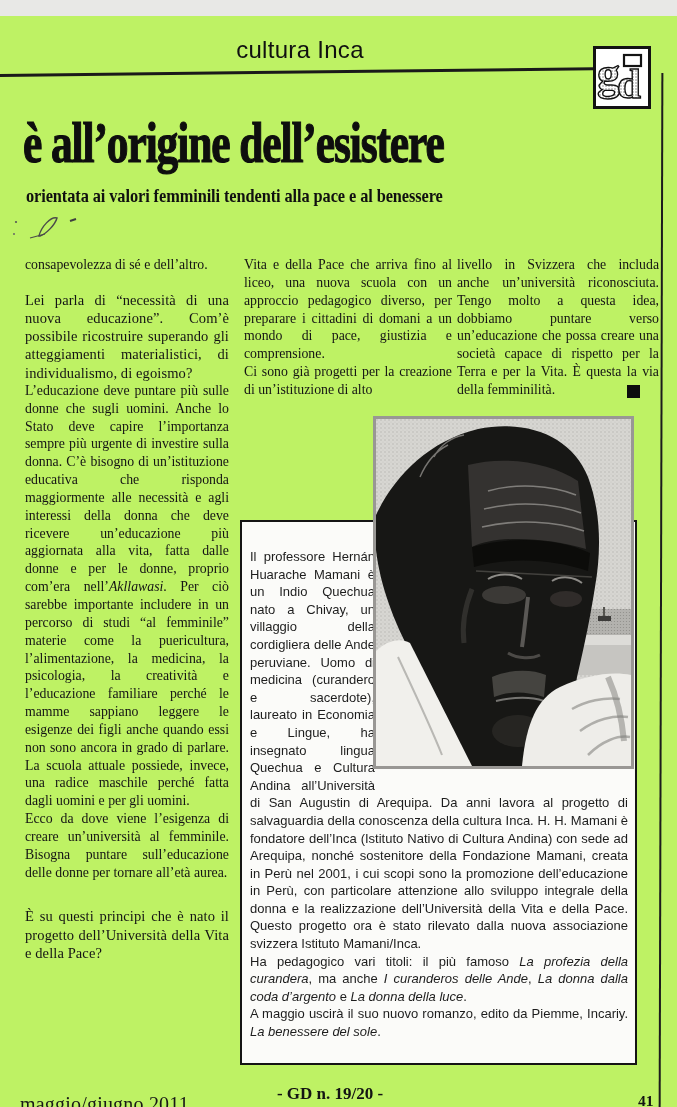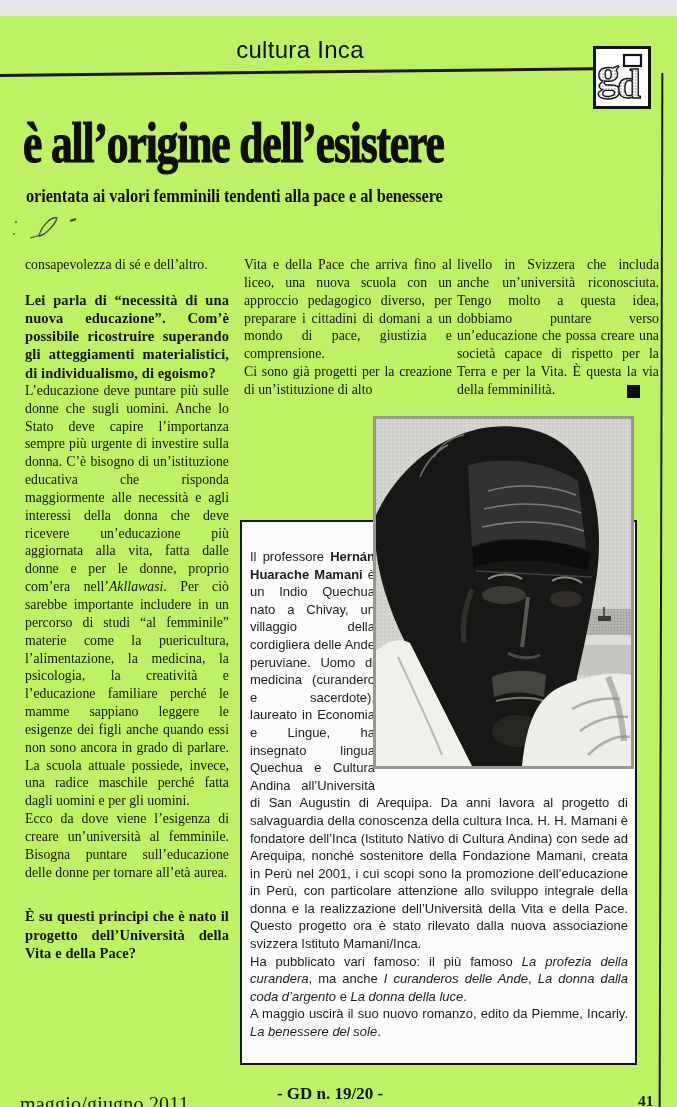--- a/index.html
+++ b/index.html
@@ -39,25 +39,25 @@
     font-weight:bold; font-size:19px; letter-spacing:-0.1px; color:#101010;
     transform:scaleX(0.86); transform-origin:left top;
   }
   .scribble{ position:absolute; left:10px; top:197px; }
   
   .col{ position:absolute; top:240px; text-align:justify; color:#141414; }
   .col p{ font-size:13.8px; line-height:17.85px; }
   .col1{ left:25px;  width:204px; }
   .col2{ left:244px; width:208px; }
   .col3{ left:457px; width:202px; }
-  .q{ font-weight:bold; font-size:14.5px !important; line-height:18.2px !important;
+  .q{ font-weight:normal; font-size:14.5px !important; line-height:18.2px !important;
       margin-top:17px; letter-spacing:0.1px; }
   .q2{ margin-top:26px; }
   .i{ font-style:italic; }
-  .b{ font-weight:bold; }
+  .b{ font-weight:normal; }
   .endmark{ position:absolute; left:627px; top:369px; width:13px; height:13px; background:#0d0d0d; }
   
   .sidebar{
     position:absolute; left:240px; top:504px; width:397px; height:545px;
     border:2.5px solid #151515; background:#fbfbf9; z-index:1;
   }
   .sidebar-inner{
     padding:26px 7px 0 8px; height:100%;
     font-family:"Liberation Sans", sans-serif; font-size:13px; line-height:17.6px;
     color:#1d1d1d; text-align:justify; overflow:hidden;
@@ -125,21 +125,21 @@
 
   <div class="col col3">
     <p>livello in Svizzera che includa anche un’università riconosciuta. Tengo molto a questa idea, dobbiamo puntare verso un’educazione che possa creare una società capace di rispetto per la Terra e per la Vita. È questa la via della femminilità.</p>
   </div>
   <div class="endmark"></div>
 
   <div class="sidebar">
     <div class="sidebar-inner">
       <div class="photo-spacer"></div>
       <p><span>Il professore </span><span class="b">Hernán Huarache Mamani</span><span> è un Indio Quechua nato a Chivay, un villaggio della cordigliera delle Ande peruviane. Uomo di medicina (curandero e sacerdote), laureato in Economia e Lingue, ha insegnato lingua Quechua e Cultura Andina all’Università di San Augustin di Arequipa. Da anni lavora al progetto di salvaguardia della conoscenza della cultura Inca. H. H. Mamani è fondatore dell’Inca (Istituto Nativo di Cultura Andina) con sede ad Arequipa, nonché sostenitore della Fondazione Mamani, creata in Perù nel 2001, i cui scopi sono la promozione dell’educazione in Perù, con particolare attenzione allo sviluppo integrale della donna e la realizzazione dell’Università della Vita e della Pace. Questo progetto ora è stato rilevato dalla nuova associazione svizzera Istituto Mamani/Inca.</span></p>
-      <p><span>Ha pubblicato vari famoso: il più famoso </span><span class="i">La profezia della curandera</span><span>, ma anche </span><span class="i">I curanderos delle Ande</span><span>, </span><span class="i">La donna dalla coda d’argento</span><span> e </span><span class="i">La donna della luce</span><span>.</span></p>
+      <p><span>Ha pedagogico vari titoli: il più famoso </span><span class="i">La profezia della curandera</span><span>, ma anche </span><span class="i">I curanderos delle Ande</span><span>, </span><span class="i">La donna dalla coda d’argento</span><span> e </span><span class="i">La donna della luce</span><span>.</span></p>
       <p><span>A maggio uscirà il suo nuovo romanzo, edito da Piemme, Incariy. </span><span class="i">La benessere del sole</span><span>.</span></p>
     </div>
   </div>
 
   <figure class="portrait">
     <svg width="255" height="347" viewBox="0 0 255 347">
       <defs>
         <pattern id="ht" width="4" height="4" patternUnits="userSpaceOnUse">
           <rect width="4" height="4" fill="#d7d6d2"></rect>
           <circle cx="1" cy="1" r="0.75" fill="#b8b7b3"></circle>

